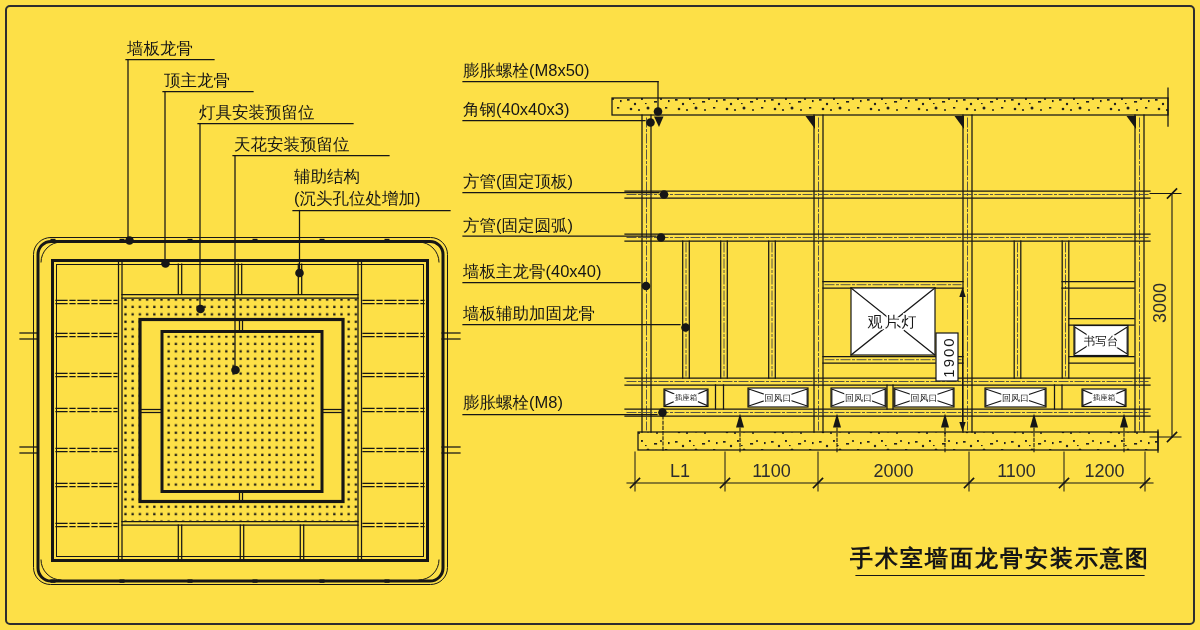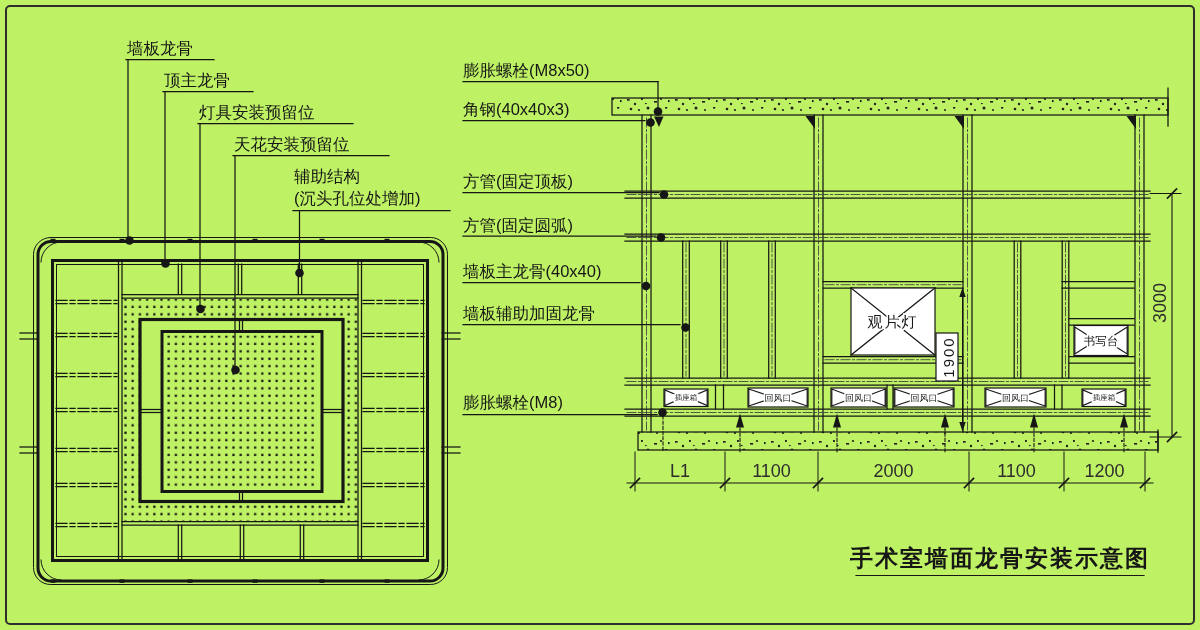--- a/index.html
+++ b/index.html
@@ -1,16 +1,16 @@
 <!DOCTYPE html>
 <html><head>
 <meta charset="utf-8">
 <style>
   html,body{margin:0;padding:0;background:#e8e8e8;}
-  .canvas{position:relative;width:1200px;height:630px;background:#bef264;overflow:hidden;}
+  .canvas{position:relative;width:1200px;height:630px;background:#fde047;overflow:hidden;}
   .frame{position:absolute;inset:5px;border:2.5px solid #2e2e2e;border-radius:5px;pointer-events:none;}
   svg{position:absolute;left:0;top:0;}
   
   .sk{stroke:#161616;stroke-width:1.25;fill:none;stroke-linecap:square;}
   .thk{stroke-width:3;}
   .thk2{stroke-width:3.2;}
   .thn{stroke-width:1;}
   .cl{stroke:#454545;stroke-width:.9;stroke-dasharray:9 2.5 2 2.5;}
   .dash{stroke-dasharray:3 2.2;}
   .rung{stroke-dasharray:11 3 5 3;}

